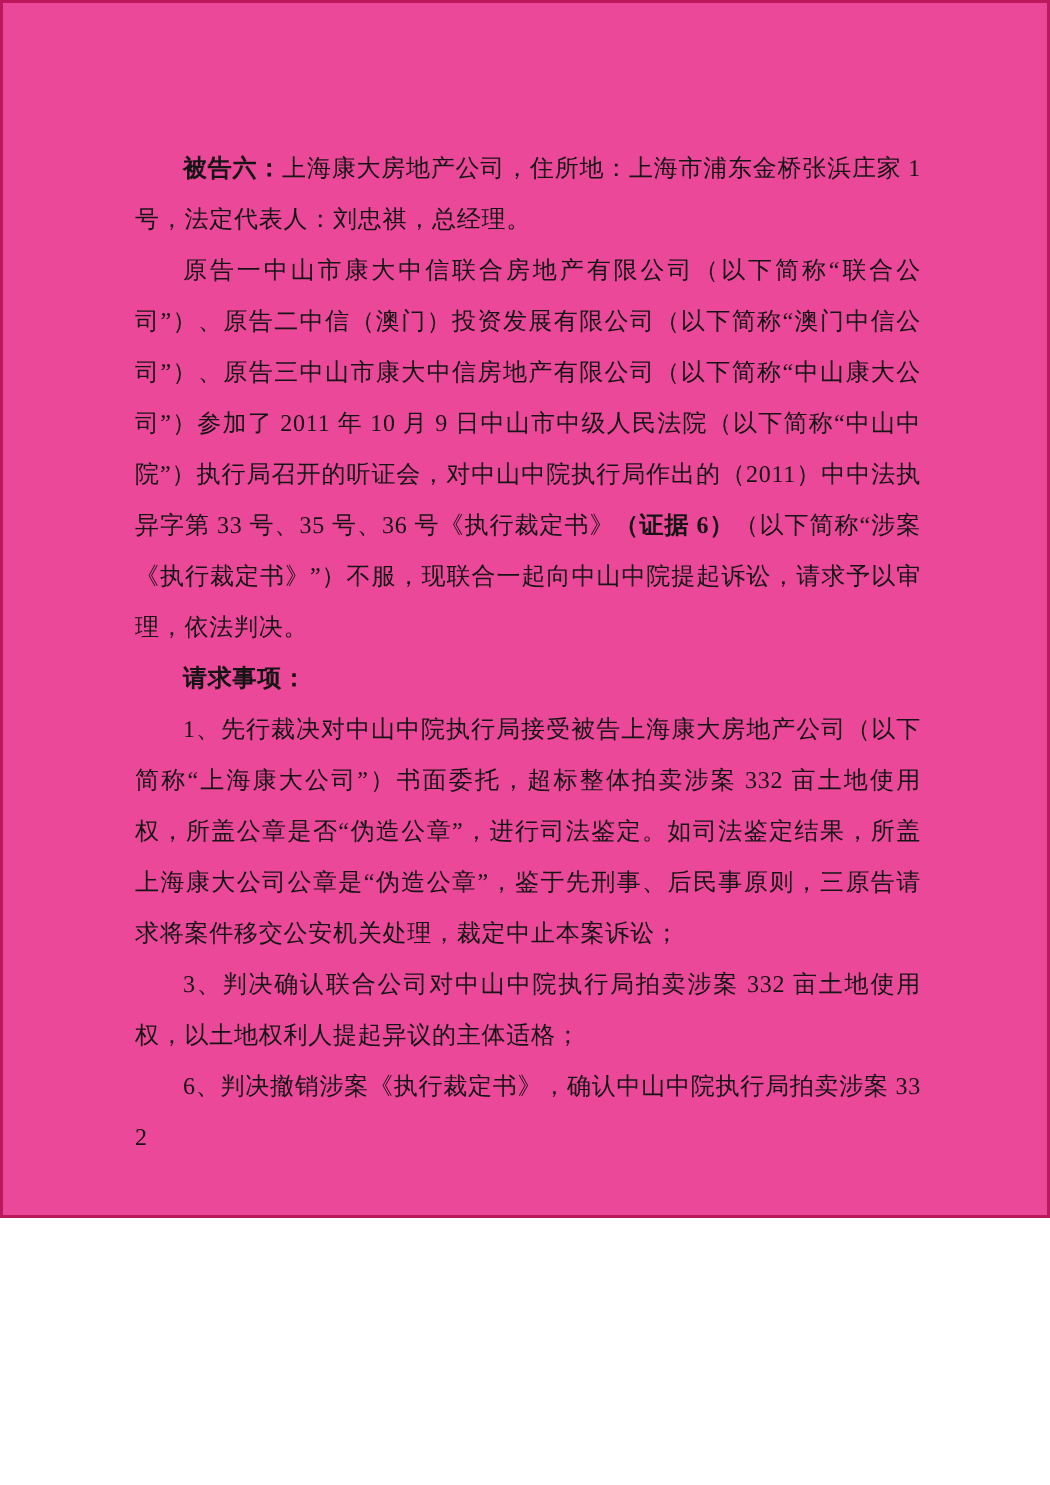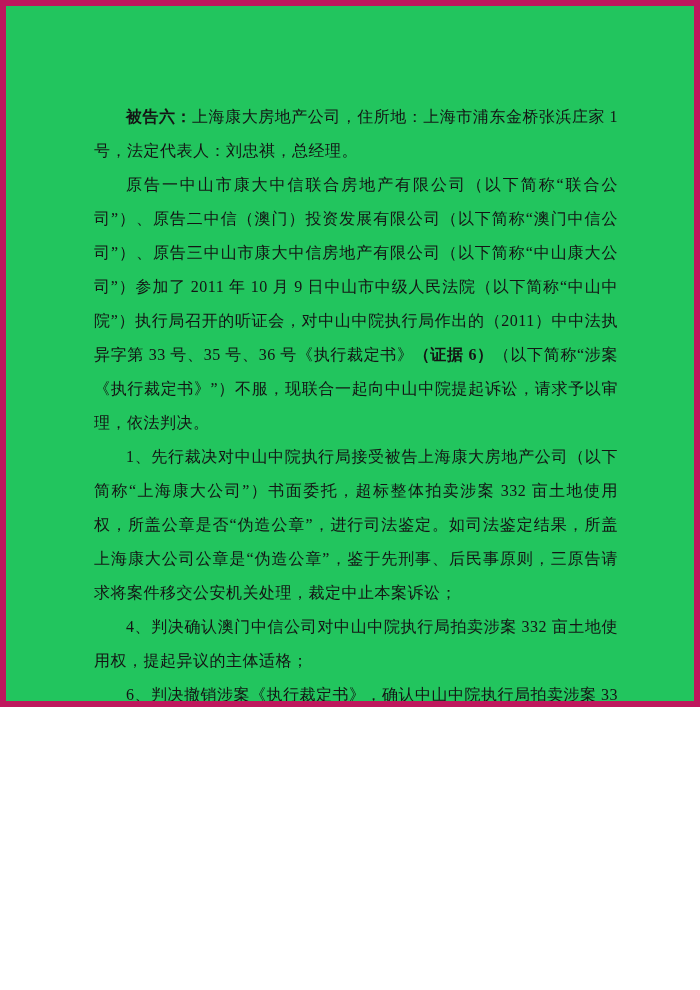--- a/index.html
+++ b/index.html
@@ -3,23 +3,23 @@
 <meta charset="utf-8">
 <style>
   html, body {
     margin: 0;
     padding: 0;
     background: #ffffff;
   }
   .page {
     position: relative;
     width: 700px;
-    height: 707px;
-    background: #22c55e;
-    border: 6px solid #be185d;
+    height: 812px;
+    background: #ec4899;
+    border: 2px solid #be185d;
     box-sizing: border-box;
     font-family: "Liberation Serif", "DejaVu Serif", serif;
     color: #141414;
     overflow: hidden;
   }
   .content {
     position: absolute;
     top: 94px;
     left: 88px;
     width: 524px;
@@ -45,18 +45,19 @@
     line-height: 20px;
   }
 </style>
 </head>
 <body>
 
 <div class="page">
   <div class="content">
       <p class="para"><span class="seg bold">被告六：</span><span class="seg">上海康大房地产公司，住所地：上海市浦东金桥张浜庄家 1 号，法定代表人：刘忠祺，总经理。</span></p>
       <p class="para"><span class="seg">原告一中山市康大中信联合房地产有限公司（以下简称“联合公司”）、原告二中信（澳门）投资发展有限公司（以下简称“澳门中信公司”）、原告三中山市康大中信房地产有限公司（以下简称“中山康大公司”）参加了 2011 年 10 月 9 日中山市中级人民法院（以下简称“中山中院”）执行局召开的听证会，对中山中院执行局作出的（2011）中中法执异字第 33 号、35 号、36 号《执行裁定书》</span><span class="seg bold">（证据 6）</span><span class="seg">（以下简称“涉案《执行裁定书》”）不服，现联合一起向中山中院提起诉讼，请求予以审理，依法判决。</span></p>
+      <p class="para"><span class="seg bold">请求事项：</span></p>
       <p class="para"><span class="seg">1、先行裁决对中山中院执行局接受被告上海康大房地产公司（以下简称“上海康大公司”）书面委托，超标整体拍卖涉案 332 亩土地使用权，所盖公章是否“伪造公章”，进行司法鉴定。如司法鉴定结果，所盖上海康大公司公章是“伪造公章”，鉴于先刑事、后民事原则，三原告请求将案件移交公安机关处理，裁定中止本案诉讼；</span></p>
-      <p class="para"><span class="seg">4、判决确认澳门中信公司对中山中院执行局拍卖涉案 332 亩土地使用权，提起异议的主体适格；</span></p>
+      <p class="para"><span class="seg">3、判决确认联合公司对中山中院执行局拍卖涉案 332 亩土地使用权，以土地权利人提起异议的主体适格；</span></p>
       <p class="para"><span class="seg">6、判决撤销涉案《执行裁定书》，确认中山中院执行局拍卖涉案 332</span></p>
     </div>
   <div class="footer">2</div>
 </div>
 
 </body></html>

